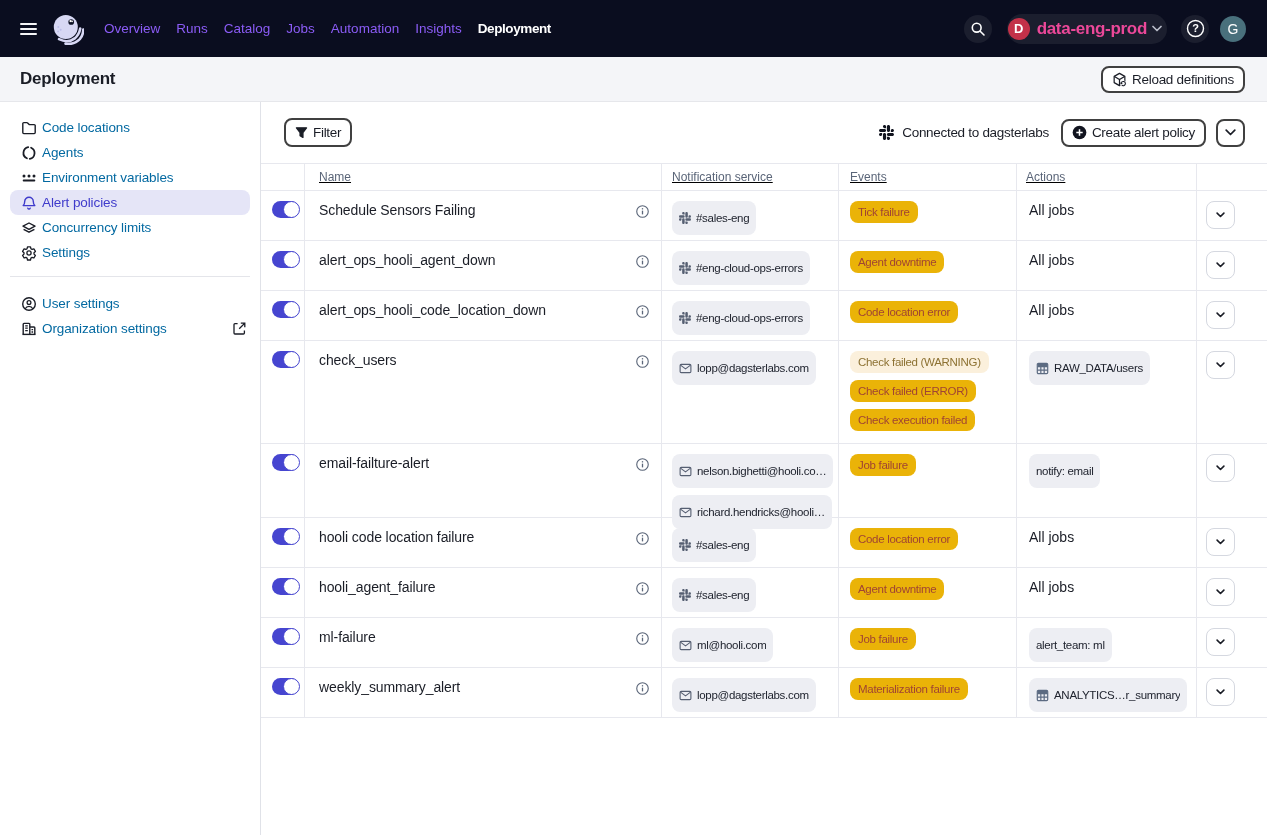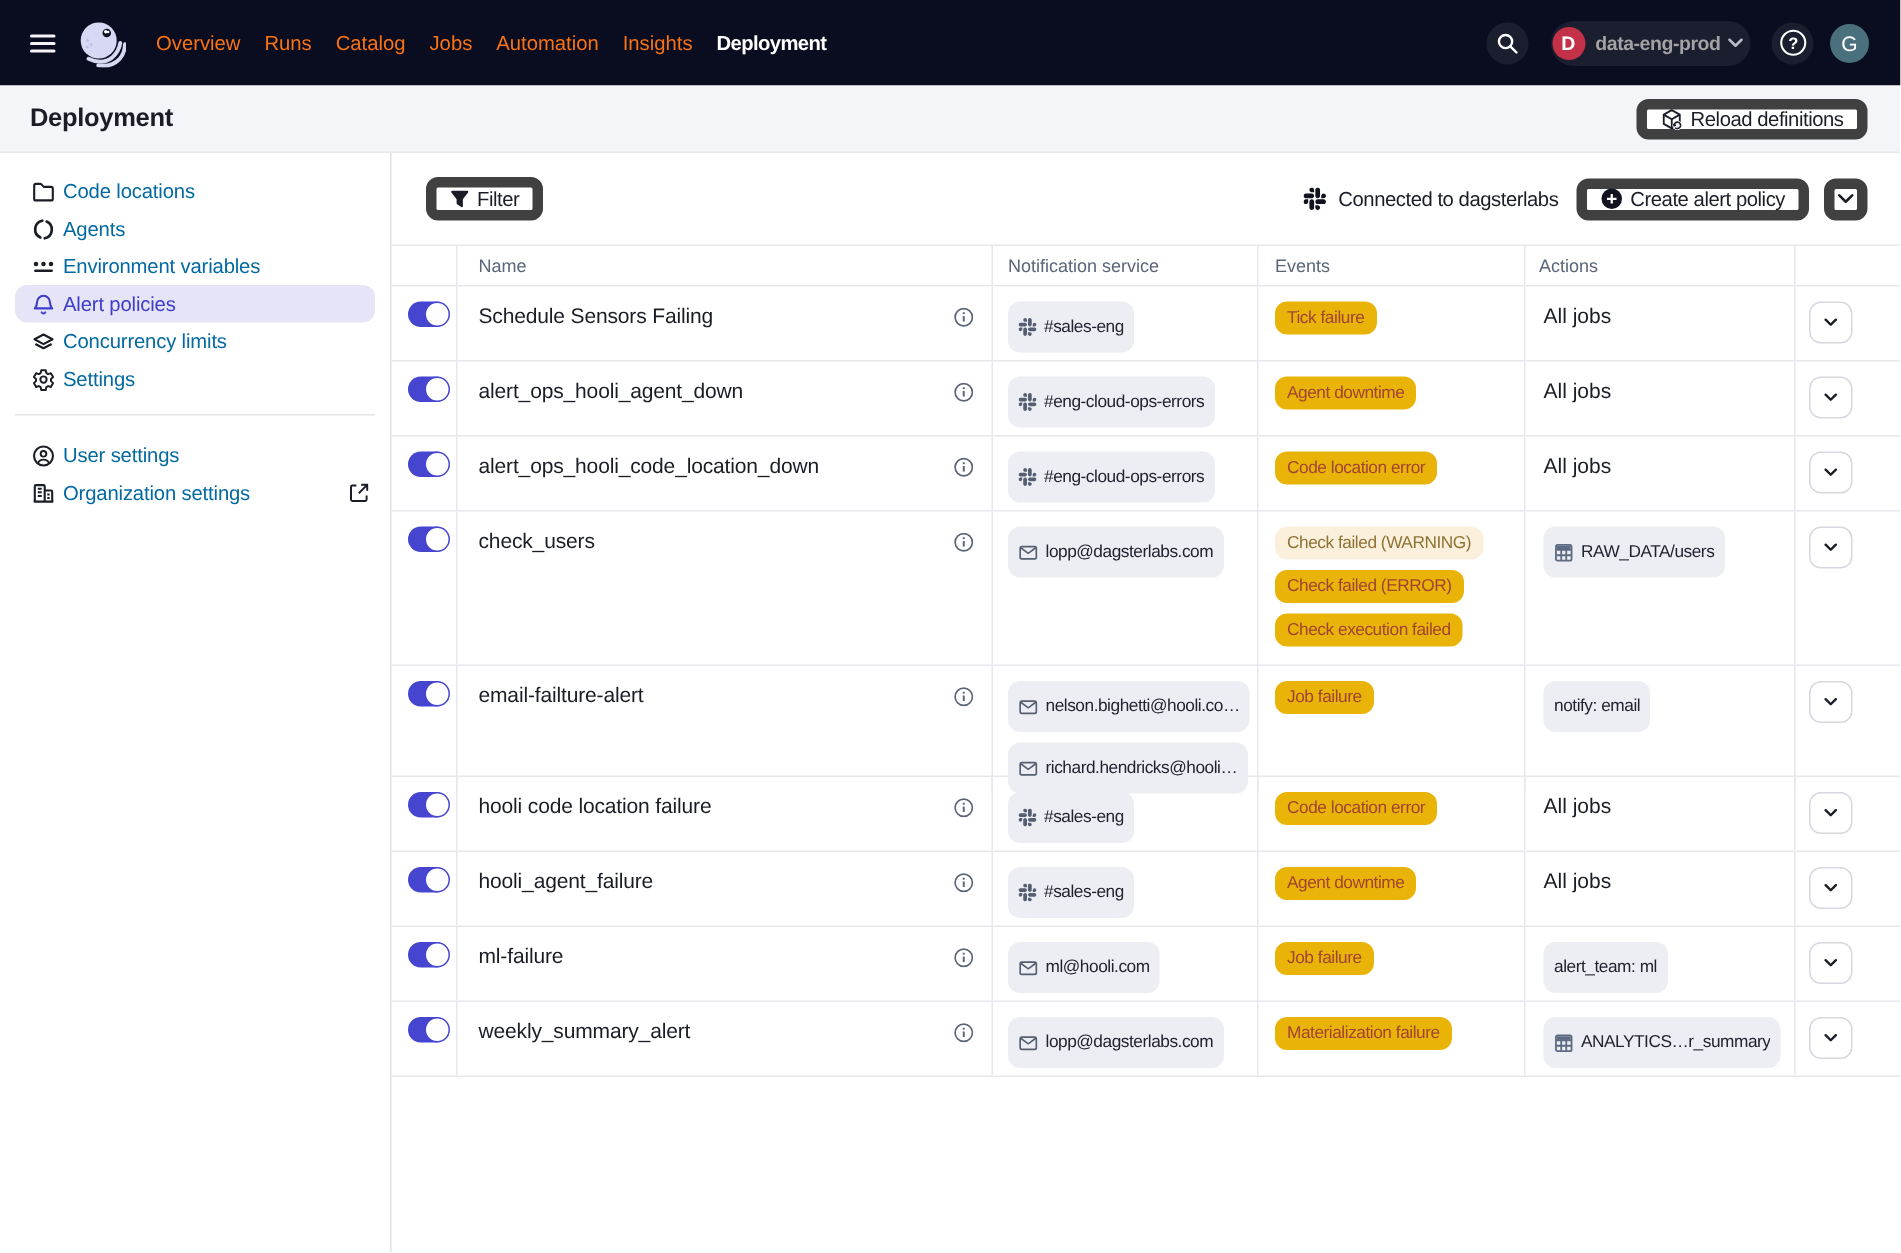--- a/index.html
+++ b/index.html
@@ -5,32 +5,32 @@
 * { margin:0; padding:0; box-sizing:border-box; }
 button { font-family:inherit; }
 html,body { width:1267px; height:835px; overflow:hidden; background:#fff;
   font-family:"Liberation Sans", sans-serif; }
 
 .nav { height:57px; background:#0a0d1f; display:flex; align-items:center; }
 .hamb { width:17px; margin-left:20px; display:flex; flex-direction:column; gap:3px; }
 .hamb span { display:block; height:2px; background:#f4f4f6; border-radius:1px; }
 .logo { width:32px; height:32px; margin-left:15px; }
 .navlinks { display:flex; margin-left:20px; gap:16px; }
-.navlinks a { color:#f97316; font-size:13.5px; text-decoration:none; letter-spacing:0; }
+.navlinks a { color:#8b5cf6; font-size:13.5px; text-decoration:none; letter-spacing:0; }
 .navlinks a.active { color:#fff; font-weight:700; letter-spacing:-0.4px; }
 .nav-right { margin-left:auto; display:flex; align-items:center; }
 .circ { width:28px; height:28px; border-radius:50%; background:#1b1e2e; display:flex; align-items:center; justify-content:center; }
 .depl-pill { margin-left:15px; margin-right:14px; height:30px; background:#1b1e2e; border-radius:15px; display:flex; align-items:center; padding:0 5px 0 1px; }
 .depl-pill .av { width:22px; height:22px; border-radius:50%; background:#c33149; color:#fff; font-size:13px; font-weight:700; display:flex; align-items:center; justify-content:center; }
-.depl-pill .txt { color:#a3a3a3; font-size:13px; font-weight:600; letter-spacing:-0.3px; margin:0 5px 0 7px; }
+.depl-pill .txt { color:#ec4899; font-size:17px; font-weight:600; letter-spacing:-0.3px; margin:0 5px 0 7px; }
 .g-av { width:26px; height:26px; border-radius:50%; background:#49707c; color:#fff; font-size:14px; display:flex; align-items:center; justify-content:center; margin-left:11px; margin-right:21px; }
 
 .band { height:45px; background:#f4f5f8; border-bottom:1px solid #e6e7eb; display:flex; align-items:center; }
 .band h1 { font-size:17px; font-weight:700; color:#1a1d26; margin-left:20px; letter-spacing:-0.2px; }
-.btn { display:inline-flex; align-items:center; background:#fff; border:7px solid #404040; border-radius:8px; height:28px; font-size:13.5px; letter-spacing:-0.3px; color:#1a1d26; padding:0 9px; gap:5px; }
+.btn { display:inline-flex; align-items:center; background:#fff; border:2px solid #404040; border-radius:8px; height:28px; font-size:13.5px; letter-spacing:-0.3px; color:#1a1d26; padding:0 9px; gap:5px; }
 .reload { margin-left:auto; margin-right:22px; height:27px; }
 
 .layout { display:flex; height:733px; }
 aside { width:261px; border-right:1px solid #e0e2e8; padding-top:13px; flex:none; }
 aside ul { list-style:none; }
 aside li { height:25px; display:flex; align-items:center; margin:0 10px; padding:0 11px; border-radius:8px; font-size:13.5px; letter-spacing:-0.1px; color:#0369a1; gap:5px; }
 aside li svg { flex:none; }
 aside li.sel { background:#e5e5f7; color:#3f3bcb; }
 .sidediv { height:1px; background:#e4e5ea; margin:11px 10px 14px 10px; }
 main { flex:1; min-width:0; }
@@ -39,21 +39,21 @@
 .filterbtn { margin-left:23px; height:29px; }
 .tb-right { margin-left:auto; display:flex; align-items:center; }
 .conn { display:flex; align-items:center; gap:8px; font-size:13.5px; letter-spacing:-0.3px; color:#1a1d26; margin-right:12px; }
 .createbtn { height:28px; font-weight:400; }
 .morebtn { width:29px; height:28px; padding:0; justify-content:center; margin-left:10px; margin-right:22px; }
 
 .tbl { border-top:1px solid #e7e8ee; }
 .trow { display:grid; grid-template-columns:44px 357px 177px 178px 180px 1fr; border-bottom:1px solid #e7e8ee; }
 .trow > div { padding-top:10px; position:relative; }
 .trow > div:nth-child(-n+5) { border-right:1px solid #e7e8ee; }
-.thead { height:27px; }
+.thead { height:27px;text-decoration:underline; }
 .thead > div { padding-top:0; display:flex; align-items:center; font-size:12px; color:#5a6578; }
 .c-name { padding-left:14px; }
 .c-notif { padding-left:10px; }
 .c-events { padding-left:11px; }
 .c-applies { padding-left:12px; }
 .c-actions { padding-left:9px; }
 .rname { font-size:14px; color:#1a1d26; padding-top:11px !important; padding-left:14px; letter-spacing:-0.1px; }
 .info { position:absolute; right:12px; top:14px; }
 
 .tog { margin:0 0 0 11px; width:27px; height:17px; border-radius:9px; background:#4645d0; position:relative; }

